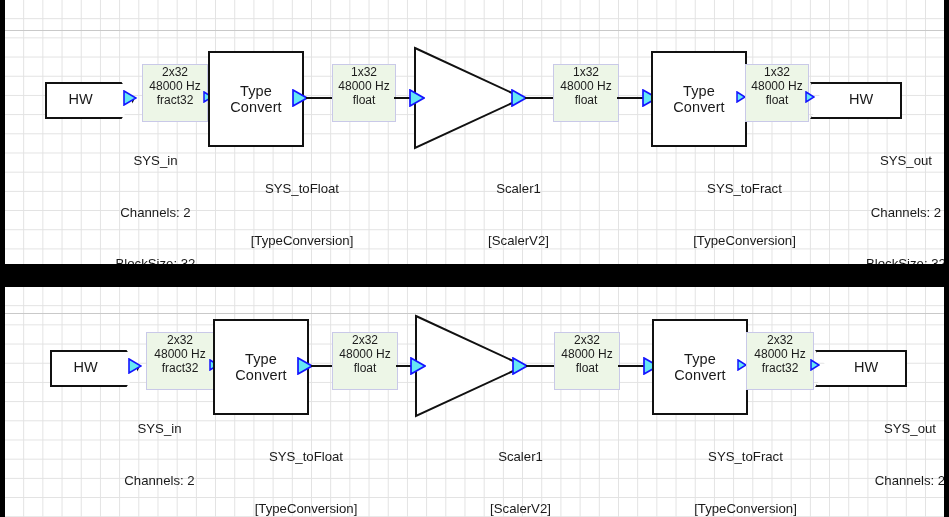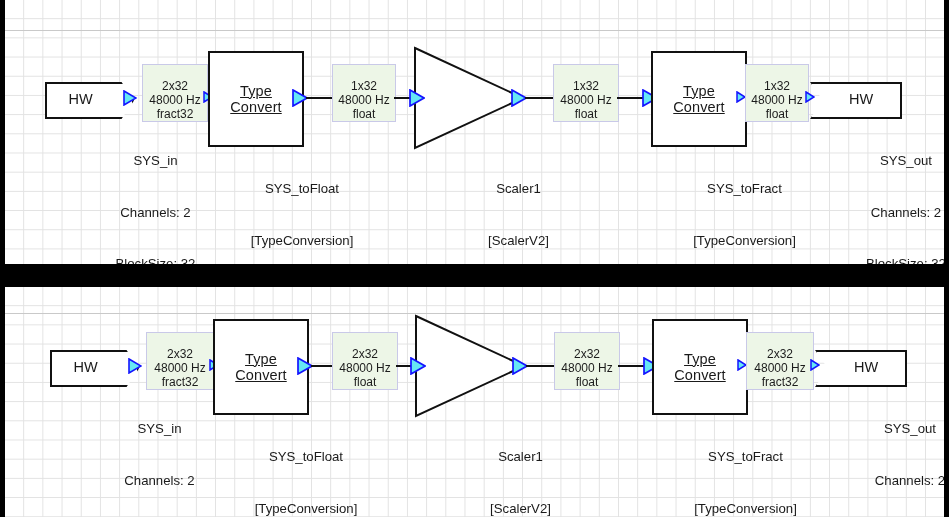--- a/index.html
+++ b/index.html
@@ -23,42 +23,42 @@
 
   .blackbar{position:absolute;left:0;width:949px;background:#000;}
 
   
   .node{position:absolute;}
 
   
   .tcbox{border:2px solid #111;background:#fff;
          display:flex;align-items:center;justify-content:center;}
   .tcbox .tctext{font-size:14.5px;line-height:1.12;color:#1a1a1a;
-                 text-align:center;letter-spacing:.1px;text-decoration:underline;}
+                 text-align:center;letter-spacing:.1px;}
 
   
   .hw-in{background:#fff;border:2px solid #111;
          display:flex;align-items:center;justify-content:center;
          -webkit-clip-path:polygon(0 0,86% 0,100% 50%,86% 100%,0 100%);
          clip-path:polygon(0 0,86% 0,100% 50%,86% 100%,0 100%);}
   .hw-in-wrap{position:absolute;}
   .hw-in-wrap .hwlabel{position:absolute;top:50%;left:42%;
         transform:translate(-50%,-50%);font-size:14.5px;color:#1a1a1a;}
 
   
   .hw-out{background:#fff;border:2px solid #111;
           -webkit-clip-path:polygon(0 0,100% 0,100% 100%,0 100%,14% 50%);
           clip-path:polygon(0 0,100% 0,100% 100%,0 100%,14% 50%);}
   .hw-out-wrap .hwlabel{position:absolute;top:50%;left:58%;
         transform:translate(-50%,-50%);font-size:14.5px;color:#1a1a1a;}
 
   
   .tag{position:absolute;background:#edf6e7;border:1px solid #c9c9e8;
        display:flex;flex-direction:column;align-items:center;
-       justify-content:flex-end;font-size:12px;line-height:1.18;
+       justify-content:flex-start;font-size:12px;line-height:1.18;
        color:#1c1c1c;text-align:center;}
 
   
   .amp{position:absolute;}
   .amp svg{display:block;}
 
   
   .wire{position:absolute;background:#111;height:2px;}
 
   

